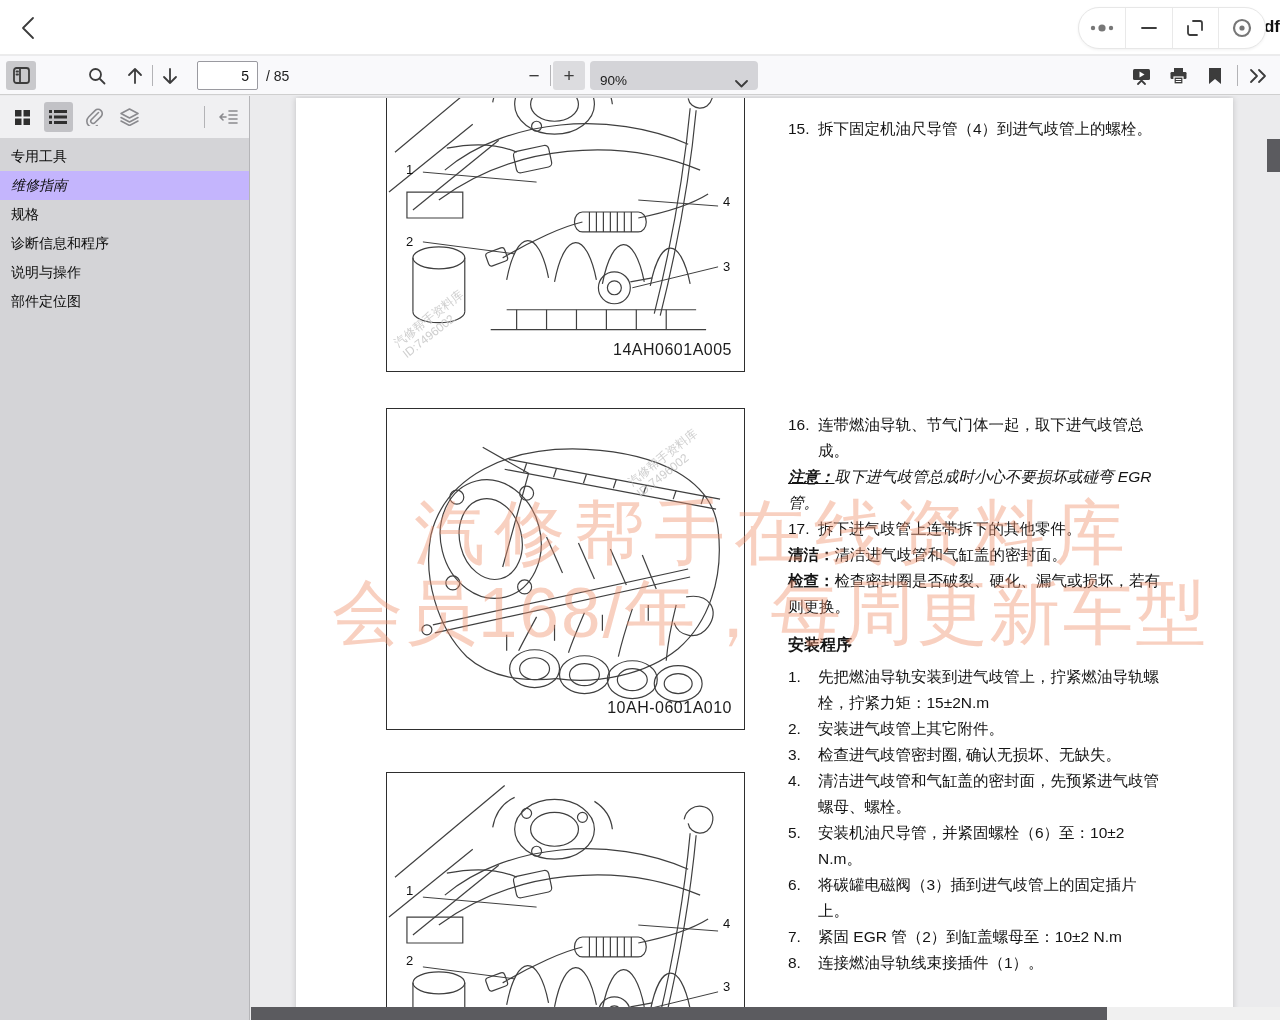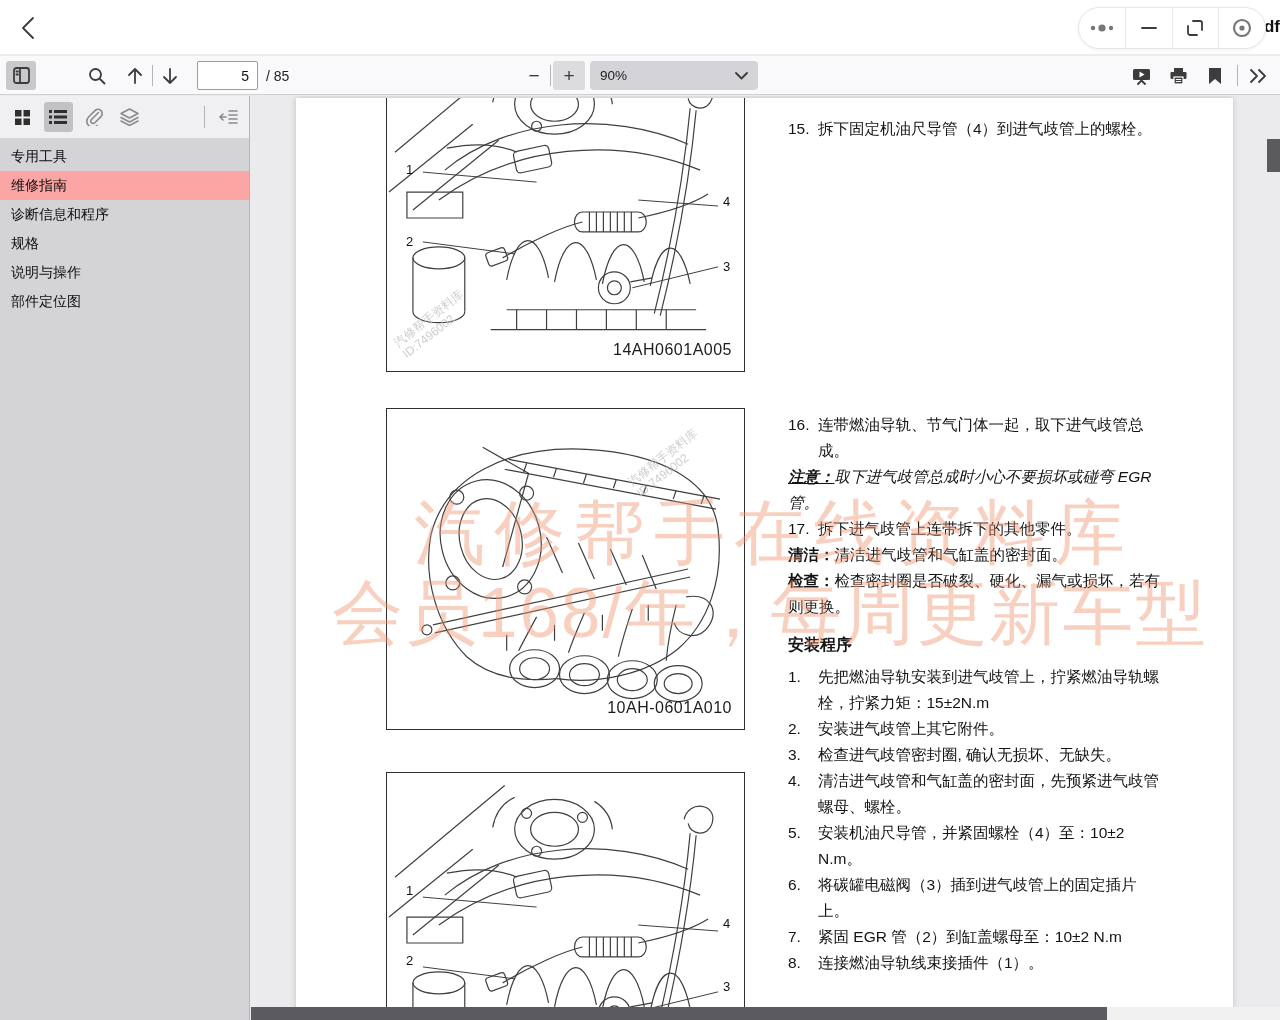--- a/index.html
+++ b/index.html
@@ -24,39 +24,39 @@
     background:#f9f9fb; border-bottom:1px solid #cfcfcf; }
   .tb-btn { position:absolute; top:5px; height:29px; display:flex; align-items:center;
     justify-content:center; border-radius:3px; cursor:pointer; color:#3c3c3c; }
   .tb-pressed { background:#c9c9cc; }
   .tb-divider { position:absolute; top:9px; width:1px; height:21px; background:#b3b3b6; }
   .page-input { position:absolute; left:197px; top:5px; width:61px; height:29px;
     border:1px solid #9a9aa0; border-radius:2px; background:#fff; text-align:right;
     padding-right:8px; font-size:14px; color:#111; font-family:"Liberation Sans",sans-serif; }
   .page-total { position:absolute; left:266px; top:12px; font-size:14px; color:#222; }
   .zoom-dd { position:absolute; left:590px; top:5px; width:168px; height:29px;
-    background:#d4d4d8; border-radius:4px; display:flex; align-items:center;
+    background:#d4d4d8; border-radius:4px; display:flex; align-items:flex-end;
     padding:2px 10px; font-size:13.5px; color:#1a1a1a; cursor:pointer; }
   .zoom-dd .chev { margin-left:auto; }
   .minus-btn { left:520px; width:28px; font-size:19px; }
   .plus-btn  { left:553px; width:32px; background:#dcdcdf; font-size:19px; }
 
   
   .sidebar { position:absolute; left:0; top:96px; width:250px; bottom:0;
     background:#d4d4d7; border-right:1px solid #b5b5b8; }
   .side-iconrow { position:absolute; left:0; top:0; width:100%; height:42px;
     background:#f0f0f2; display:flex; align-items:center; padding-left:8px; }
   .si-btn { width:32px; height:30px; display:flex; align-items:center;
     justify-content:center; border-radius:3px; margin-right:6px; cursor:pointer; }
   .si-pressed { background:#c2c2c6; }
   .si-div { width:1px; height:22px; background:#b3b3b6; margin:0 8px 0 54px; }
   .side-list { position:absolute; left:0; top:46px; width:100%; }
   .side-item { height:29px; line-height:29px; padding-left:11px; font-size:14px;
     color:#0c0c0c; cursor:pointer; white-space:nowrap; }
-  .side-item.active { background:#fca5a5; }
+  .side-item.active { background:#c4b5fd;font-style:italic; }
 
   
   .viewer { position:absolute; left:251px; top:96px; right:0; bottom:0;
     background:#ebebed; overflow:hidden; }
   .pdf-page { position:absolute; left:45px; top:2px; width:937px; height:945px;
     background:#fff; box-shadow:0 0 6px rgba(0,0,0,.18); overflow:hidden; }
 
   
   .fig { position:absolute; left:90px; width:359px; background:#fff; overflow:hidden; }
   .fig-border { border:1.5px solid #2e2e2e; }
@@ -384,23 +384,23 @@
         </svg>
       </span>
     </div>
   </div>
   <ul class="side-list" style="list-style:none;">
 
       <li class="side-item">专用工具</li>
 
       <li class="side-item active">维修指南</li>
 
+      <li class="side-item">规格</li>
+
       <li class="side-item">诊断信息和程序</li>
-
-      <li class="side-item">规格</li>
 
       <li class="side-item">说明与操作</li>
 
       <li class="side-item">部件定位图</li>
     </ul>
 </div>
 
 <div class="viewer">
   <div class="pdf-page">
 
@@ -493,21 +493,21 @@
             <span class="txt">检查进气歧管密封圈, 确认无损坏、无缺失。</span>
           </div>
 
           <div class="hang">
             <span class="num">4.</span>
             <span class="txt">清洁进气歧管和气缸盖的密封面，先预紧进气歧管螺母、螺栓。</span>
           </div>
 
           <div class="hang">
             <span class="num">5.</span>
-            <span class="txt">安装机油尺导管，并紧固螺栓（4）至：10±2 N.m。</span>
+            <span class="txt">安装机油尺导管，并紧固螺栓（6）至：10±2 N.m。</span>
           </div>
 
           <div class="hang">
             <span class="num">6.</span>
             <span class="txt">将碳罐电磁阀（3）插到进气歧管上的固定插片上。</span>
           </div>
 
           <div class="hang">
             <span class="num">7.</span>
             <span class="txt">紧固 EGR 管（2）到缸盖螺母至：10±2 N.m</span>

